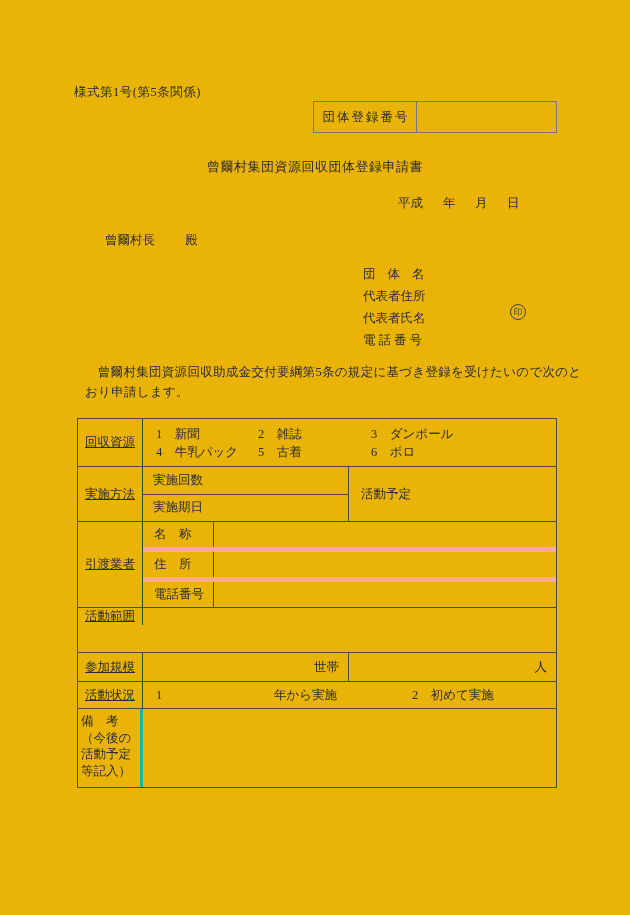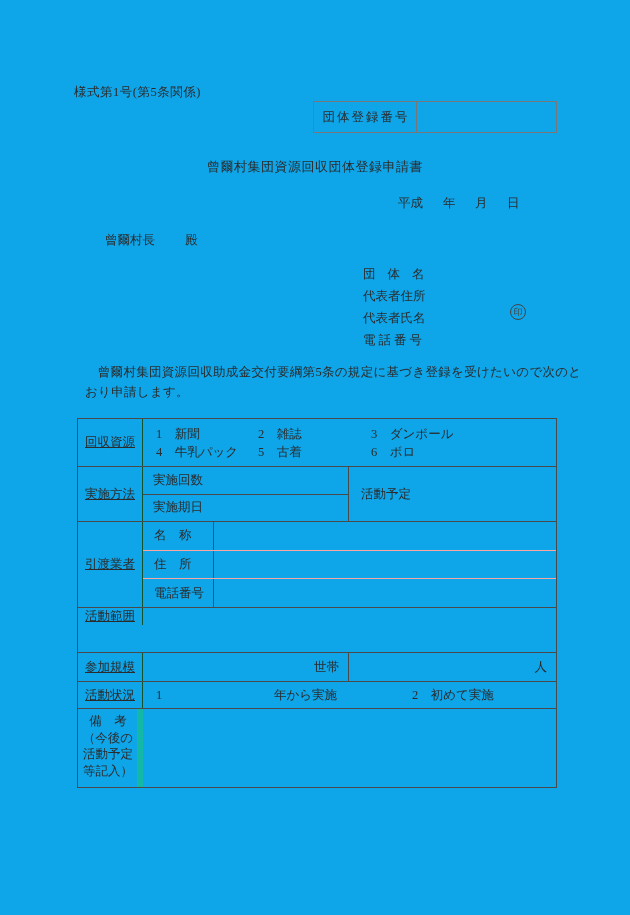--- a/index.html
+++ b/index.html
@@ -2,21 +2,21 @@
 <html><head>
 <meta charset="utf-8">
 <style>
   * { box-sizing: border-box; margin: 0; padding: 0; }
   html, body { background: #e9e9e9; }
   .page {
     position: relative;
     width: 630px;
     height: 915px;
     margin: 0 auto;
-    background: #0ea5e9;
+    background: #eab308;
     font-family: "Liberation Serif", "DejaVu Serif", serif;
     color: #2b2b2b;
     font-size: 12.5px;
     overflow: hidden;
     padding-left: 8px;
   }
 
   .form-number { position: absolute; left: 74px; top: 84px; letter-spacing: 0.5px; }
 
   .reg-box {
@@ -83,21 +83,21 @@
   
   .row-impl { height: 55px; }
   .impl-mid { width: 206px; flex-shrink: 0; border-right: 1px solid #4a4a4a; display: flex; flex-direction: column; }
   .impl-cell { flex: 1; display: flex; align-items: center; padding-left: 10px; }
   .impl-cell.first { border-bottom: 1px solid #4a4a4a; }
   .impl-site { flex: 1; display: flex; align-items: center; padding-left: 12px; }
 
   
   .row-dealer { height: 86px; }
   .dealer-rows { flex: 1; display: flex; flex-direction: column; }
-  .dealer-row { flex: 1; display: flex; border-bottom: 1px solid #fca5a5; }
+  .dealer-row { flex: 1; display: flex; border-bottom: 5px solid #fca5a5; }
   .dealer-row:last-child { border-bottom: none; }
   .dealer-label { width: 71px; flex-shrink: 0; border-right: 1px solid #4a4a4a; display: flex; align-items: center; padding-left: 11px; }
   .dealer-value { flex: 1; }
 
   
   .row-area { height: 45px; flex-direction: column; }
   .area-value { flex: 1; }
 
   
   .row-part { height: 29px; }
@@ -109,22 +109,22 @@
   .status-content { flex: 1; position: relative; }
   .status-content span { position: absolute; top: 50%; transform: translateY(-50%); white-space: nowrap; }
   .st-1    { left: 13px; }
   .st-from { left: 131px; }
   .st-2    { left: 269px; }
 
   
   .row-remarks { height: 78px; }
   .remarks-label {
     width: 65px; flex-shrink: 0;
-    border-right: 6px solid #14b8a6;
-    padding: 4px 2px 0 3px; line-height: 16.5px; text-align: center;
+    border-right: 3px solid #14b8a6;
+    padding: 4px 2px 0 3px; line-height: 16.5px;
   }
   .remarks-value { flex: 1; }
 </style>
 </head>
 <body>
 
 <div class="page">
 
   <div class="form-number">様式第1号(第5条関係)</div>
 

